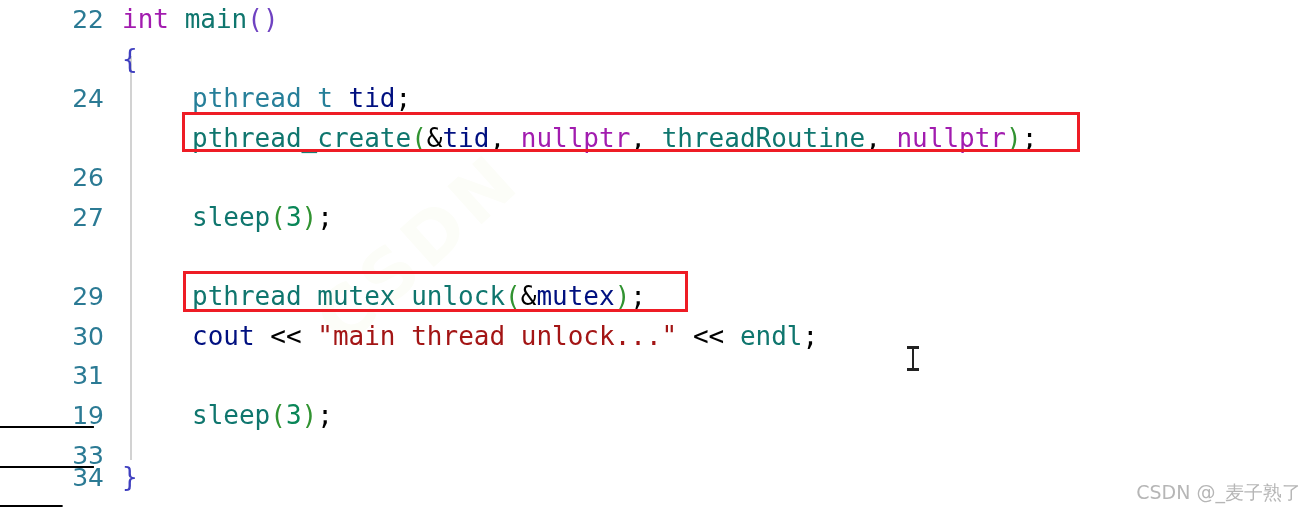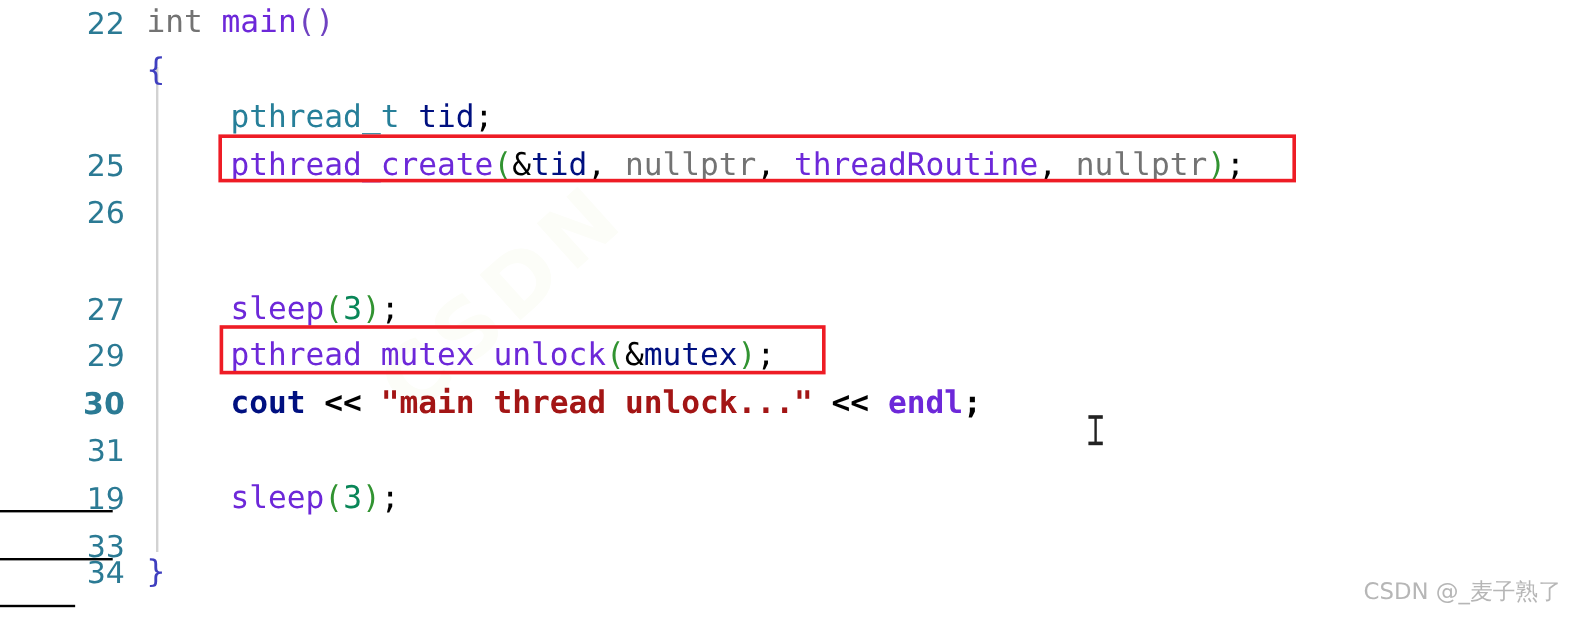--- a/index.html
+++ b/index.html
@@ -98,23 +98,23 @@
   .indent-guide {
     position: absolute;
     left: 130px;
     top: 56px;
     width: 2px;
     height: 404px;
     background: #d2d2d2;
   }
 
   
-  .t-key      { color: #737373; }            
+  .t-key      { color: #a21caf; }            
   .t-ctrl     { color: #af00db; }            
-  .t-fn       { color: #6d28d9; }            
+  .t-fn       { color: #0f766e; }            
   .t-type     { color: #267f99; }            
   .t-var      { color: #001080; }            
   .t-num      { color: #098658; }            
   .t-str      { color: #a31515; }            
   .t-punc     { color: #000000; }            
   .t-brace    { color: #3f3fbf; }            
   .t-paren-v  { color: #6f42c1; }            
   .t-paren-g  { color: #319331; }            
 
   
@@ -177,45 +177,45 @@
     <div class="line" style="top:0px;position:absolute;left:0;width:1315px;">
       <span class="lineno">22</span>
       <span class="ltext"><span class="t-key">int</span> <span class="t-fn">main</span><span class="t-paren-v">(</span><span class="t-paren-v">)</span></span>
     </div>
 
     <div class="line" style="top:39.6px;position:absolute;left:0;width:1315px;">
       <span class="ltext"><span class="t-brace">{</span></span>
     </div>
 
     <div class="line" style="top:79.2px;position:absolute;left:0;width:1315px;">
+      <span class="lineno">24</span>
       <span class="ltext" style="left:192px;"><span class="t-type">pthread_t</span> <span class="t-var">tid</span><span class="t-punc">;</span></span>
     </div>
 
     <div class="line" style="top:118.8px;position:absolute;left:0;width:1315px;">
-      <span class="lineno">25</span>
       <span class="ltext" style="left:192px;"><span class="t-fn">pthread_create</span><span class="t-paren-g">(</span><span class="t-punc">&amp;</span><span class="t-var">tid</span><span class="t-punc">, </span><span class="t-key">nullptr</span><span class="t-punc">, </span><span class="t-fn">threadRoutine</span><span class="t-punc">, </span><span class="t-key">nullptr</span><span class="t-paren-g">)</span><span class="t-punc">;</span></span>
     </div>
 
     <div class="line" style="top:158.4px;position:absolute;left:0;width:1315px;">
       <span class="lineno">26</span>
       <span class="ltext"></span>
     </div>
 
-    <div class="line" style="top:198px;position:absolute;left:0;width:1315px;margin-top:41px;">
+    <div class="line" style="top:198px;position:absolute;left:0;width:1315px;">
       <span class="lineno">27</span>
       <span class="ltext" style="left:192px;"><span class="t-fn">sleep</span><span class="t-paren-g">(</span><span class="t-num">3</span><span class="t-paren-g">)</span><span class="t-punc">;</span></span>
     </div>
 
 
     <div class="line" style="top:277.2px;position:absolute;left:0;width:1315px;">
       <span class="lineno">29</span>
       <span class="ltext" style="left:192px;"><span class="t-fn">pthread_mutex_unlock</span><span class="t-paren-g">(</span><span class="t-punc">&amp;</span><span class="t-var">mutex</span><span class="t-paren-g">)</span><span class="t-punc">;</span></span>
     </div>
 
-    <div class="line" style="top:316.8px;position:absolute;left:0;width:1315px;font-weight:bold;">
+    <div class="line" style="top:316.8px;position:absolute;left:0;width:1315px;">
       <span class="lineno">30</span>
       <span class="ltext" style="left:192px;"><span class="t-var">cout</span><span class="t-punc"> &lt;&lt; </span><span class="t-str">"main thread unlock..."</span><span class="t-punc"> &lt;&lt; </span><span class="t-fn">endl</span><span class="t-punc">;</span></span>
     </div>
 
     <div class="line" style="top:356.4px;position:absolute;left:0;width:1315px;text-decoration:underline;">
       <span class="lineno">31</span>
       <span class="ltext"></span>
     </div>
 
     <div class="line" style="top:396px;position:absolute;left:0;width:1315px;">

